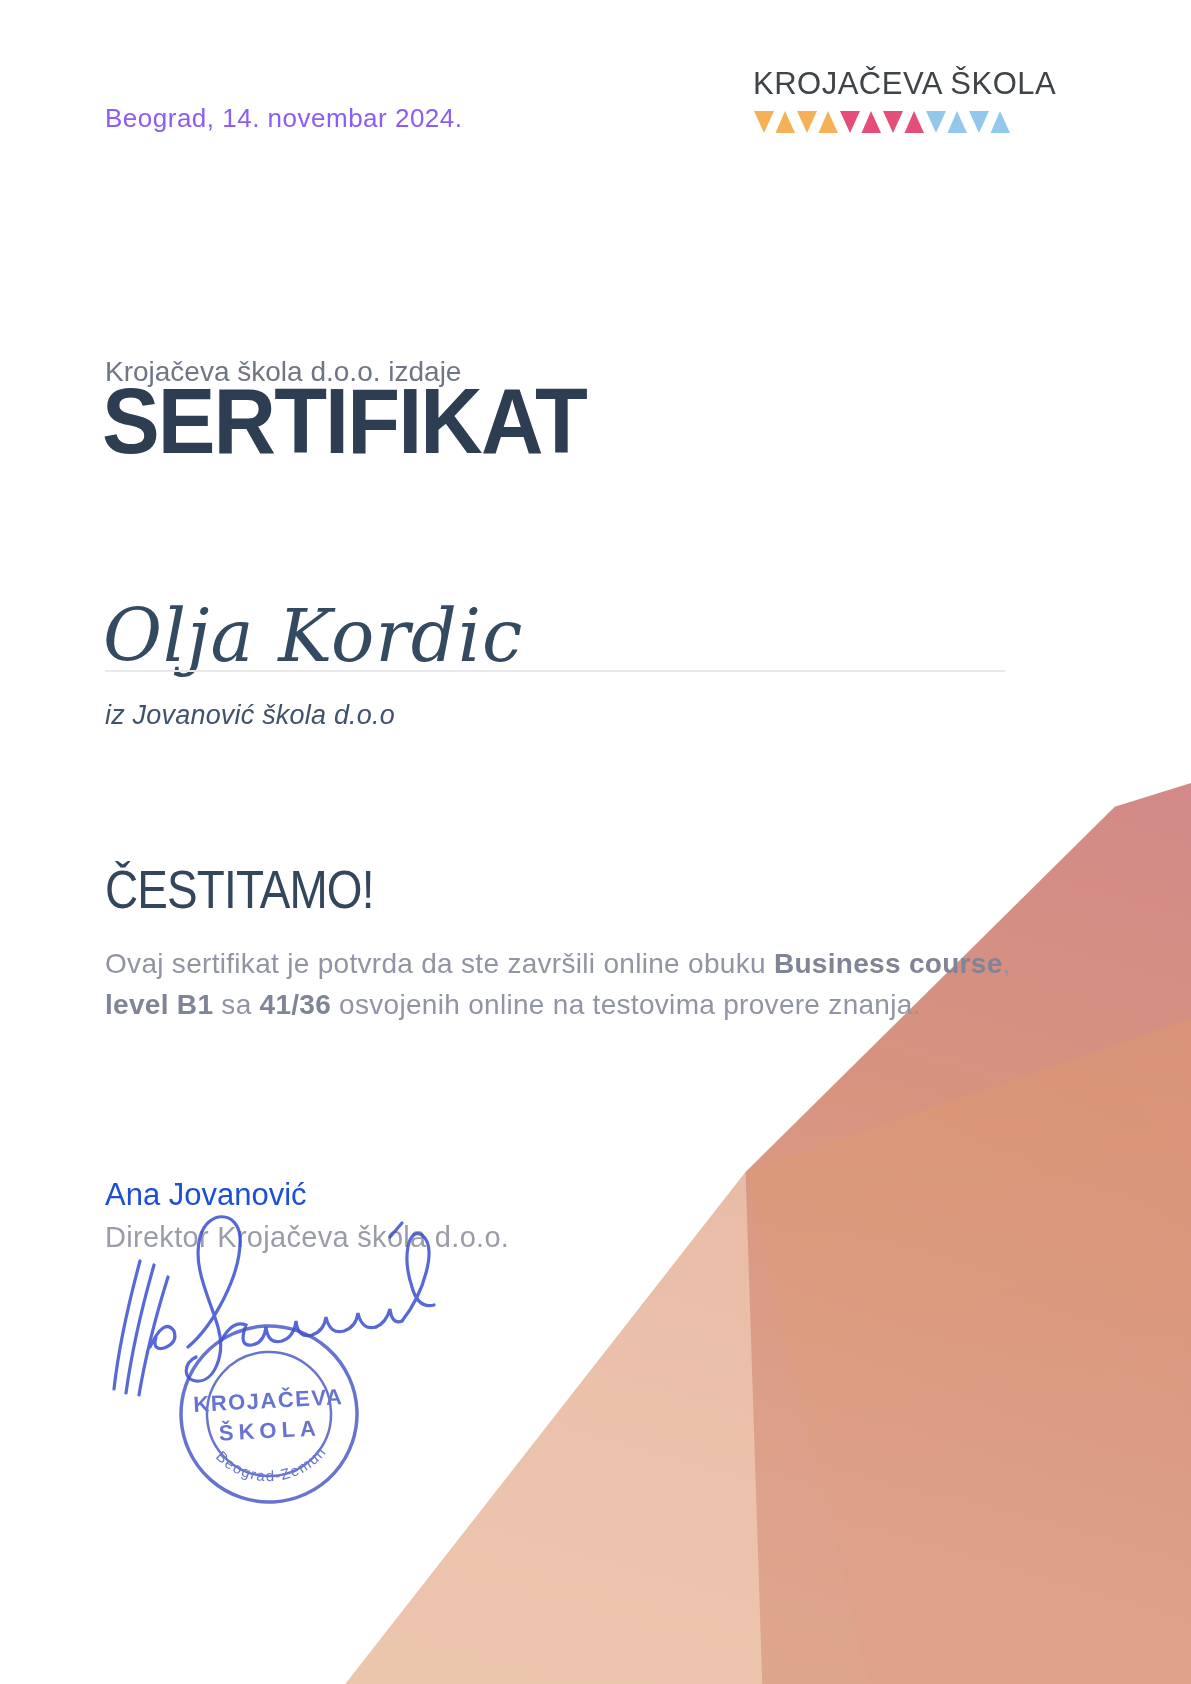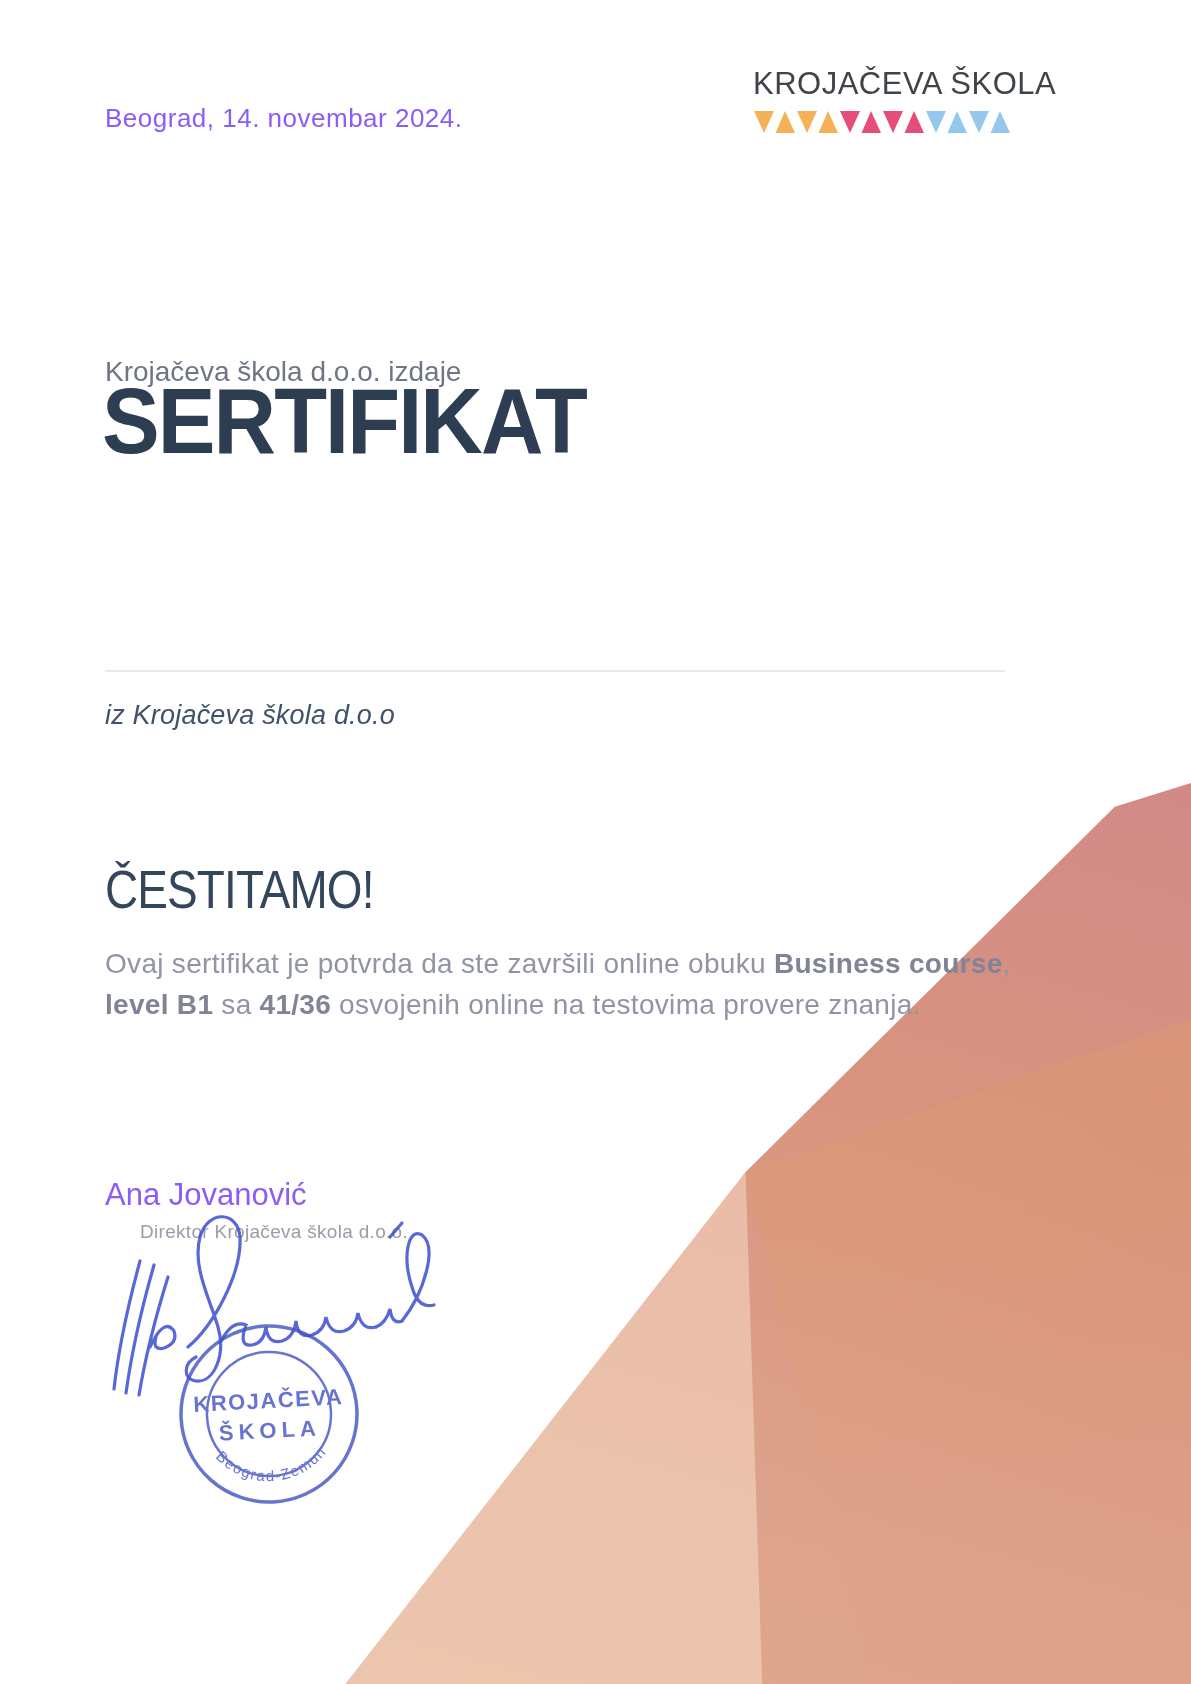--- a/index.html
+++ b/index.html
@@ -53,22 +53,22 @@
     font-size:54px;font-weight:500;letter-spacing:-1px;color:#33465c;
     transform:scaleX(.85);transform-origin:left top;
   }
   .congrats-p{
     left:105px;top:943px;width:960px;
     font-size:28px;line-height:41px;letter-spacing:.3px;color:#9094a4;
   }
   .congrats-p .b{font-weight:700;color:#7f8496;}
   .congrats-p .score{margin:0 8px;}
 
-  .sig-name{left:105px;top:1177px;font-size:31px;font-weight:500;color:#8b5cf6;}
-  .sig-role{left:105px;top:1221px;font-size:19px;letter-spacing:.3px;color:#9b9caa;margin-left:35px;}
+  .sig-name{left:105px;top:1177px;font-size:31px;font-weight:500;color:#1d4ed8;}
+  .sig-role{left:105px;top:1221px;font-size:29px;letter-spacing:.3px;color:#9b9caa;}
 
   .signature{left:90px;top:1185px;}
   .stamp{left:169px;top:1314px;transform:rotate(-3deg);}
   .stamp text{font-family:"Liberation Sans",sans-serif;}
 </style>
 </head>
 <body>
 
 <div class="page">
 
@@ -93,22 +93,23 @@
       <polygon points="161,1 151.5,23 171,23" fill="#e44e78"></polygon>
       <polygon points="173,1 193,1 183,23" fill="#93c7ec"></polygon>
       <polygon points="204,1 194.5,23 214,23" fill="#93c7ec"></polygon>
       <polygon points="216,1 236,1 226,23" fill="#93c7ec"></polygon>
       <polygon points="247,1 237.5,23 257,23" fill="#93c7ec"></polygon>
     </svg>
 
     <div class="abs issuer">Krojačeva škola d.o.o. izdaje</div>
     <div class="abs title">SERTIFIKAT</div>
 
+    <div class="abs name">Olja Kordic</div>
     <div class="abs name-line"></div>
-    <div class="abs origin">iz Krojačeva škola d.o.o</div>
+    <div class="abs origin">iz Jovanović škola d.o.o</div>
 
     <div class="abs congrats-h">ČESTITAMO!</div>
 
     <div class="abs congrats-p">
       <div><span>Ovaj sertifikat je potvrda da ste završili online obuku </span><span class="b">Business course</span><span>,</span></div>
       <div><span class="b">level B1</span><span> sa</span><span class="b score">41/36</span><span>osvojenih online na testovima provere znanja.</span></div>
     </div>
 
     <div class="abs sig-name">Ana Jovanović</div>
     <div class="abs sig-role">Direktor Krojačeva škola d.o.o.</div>

